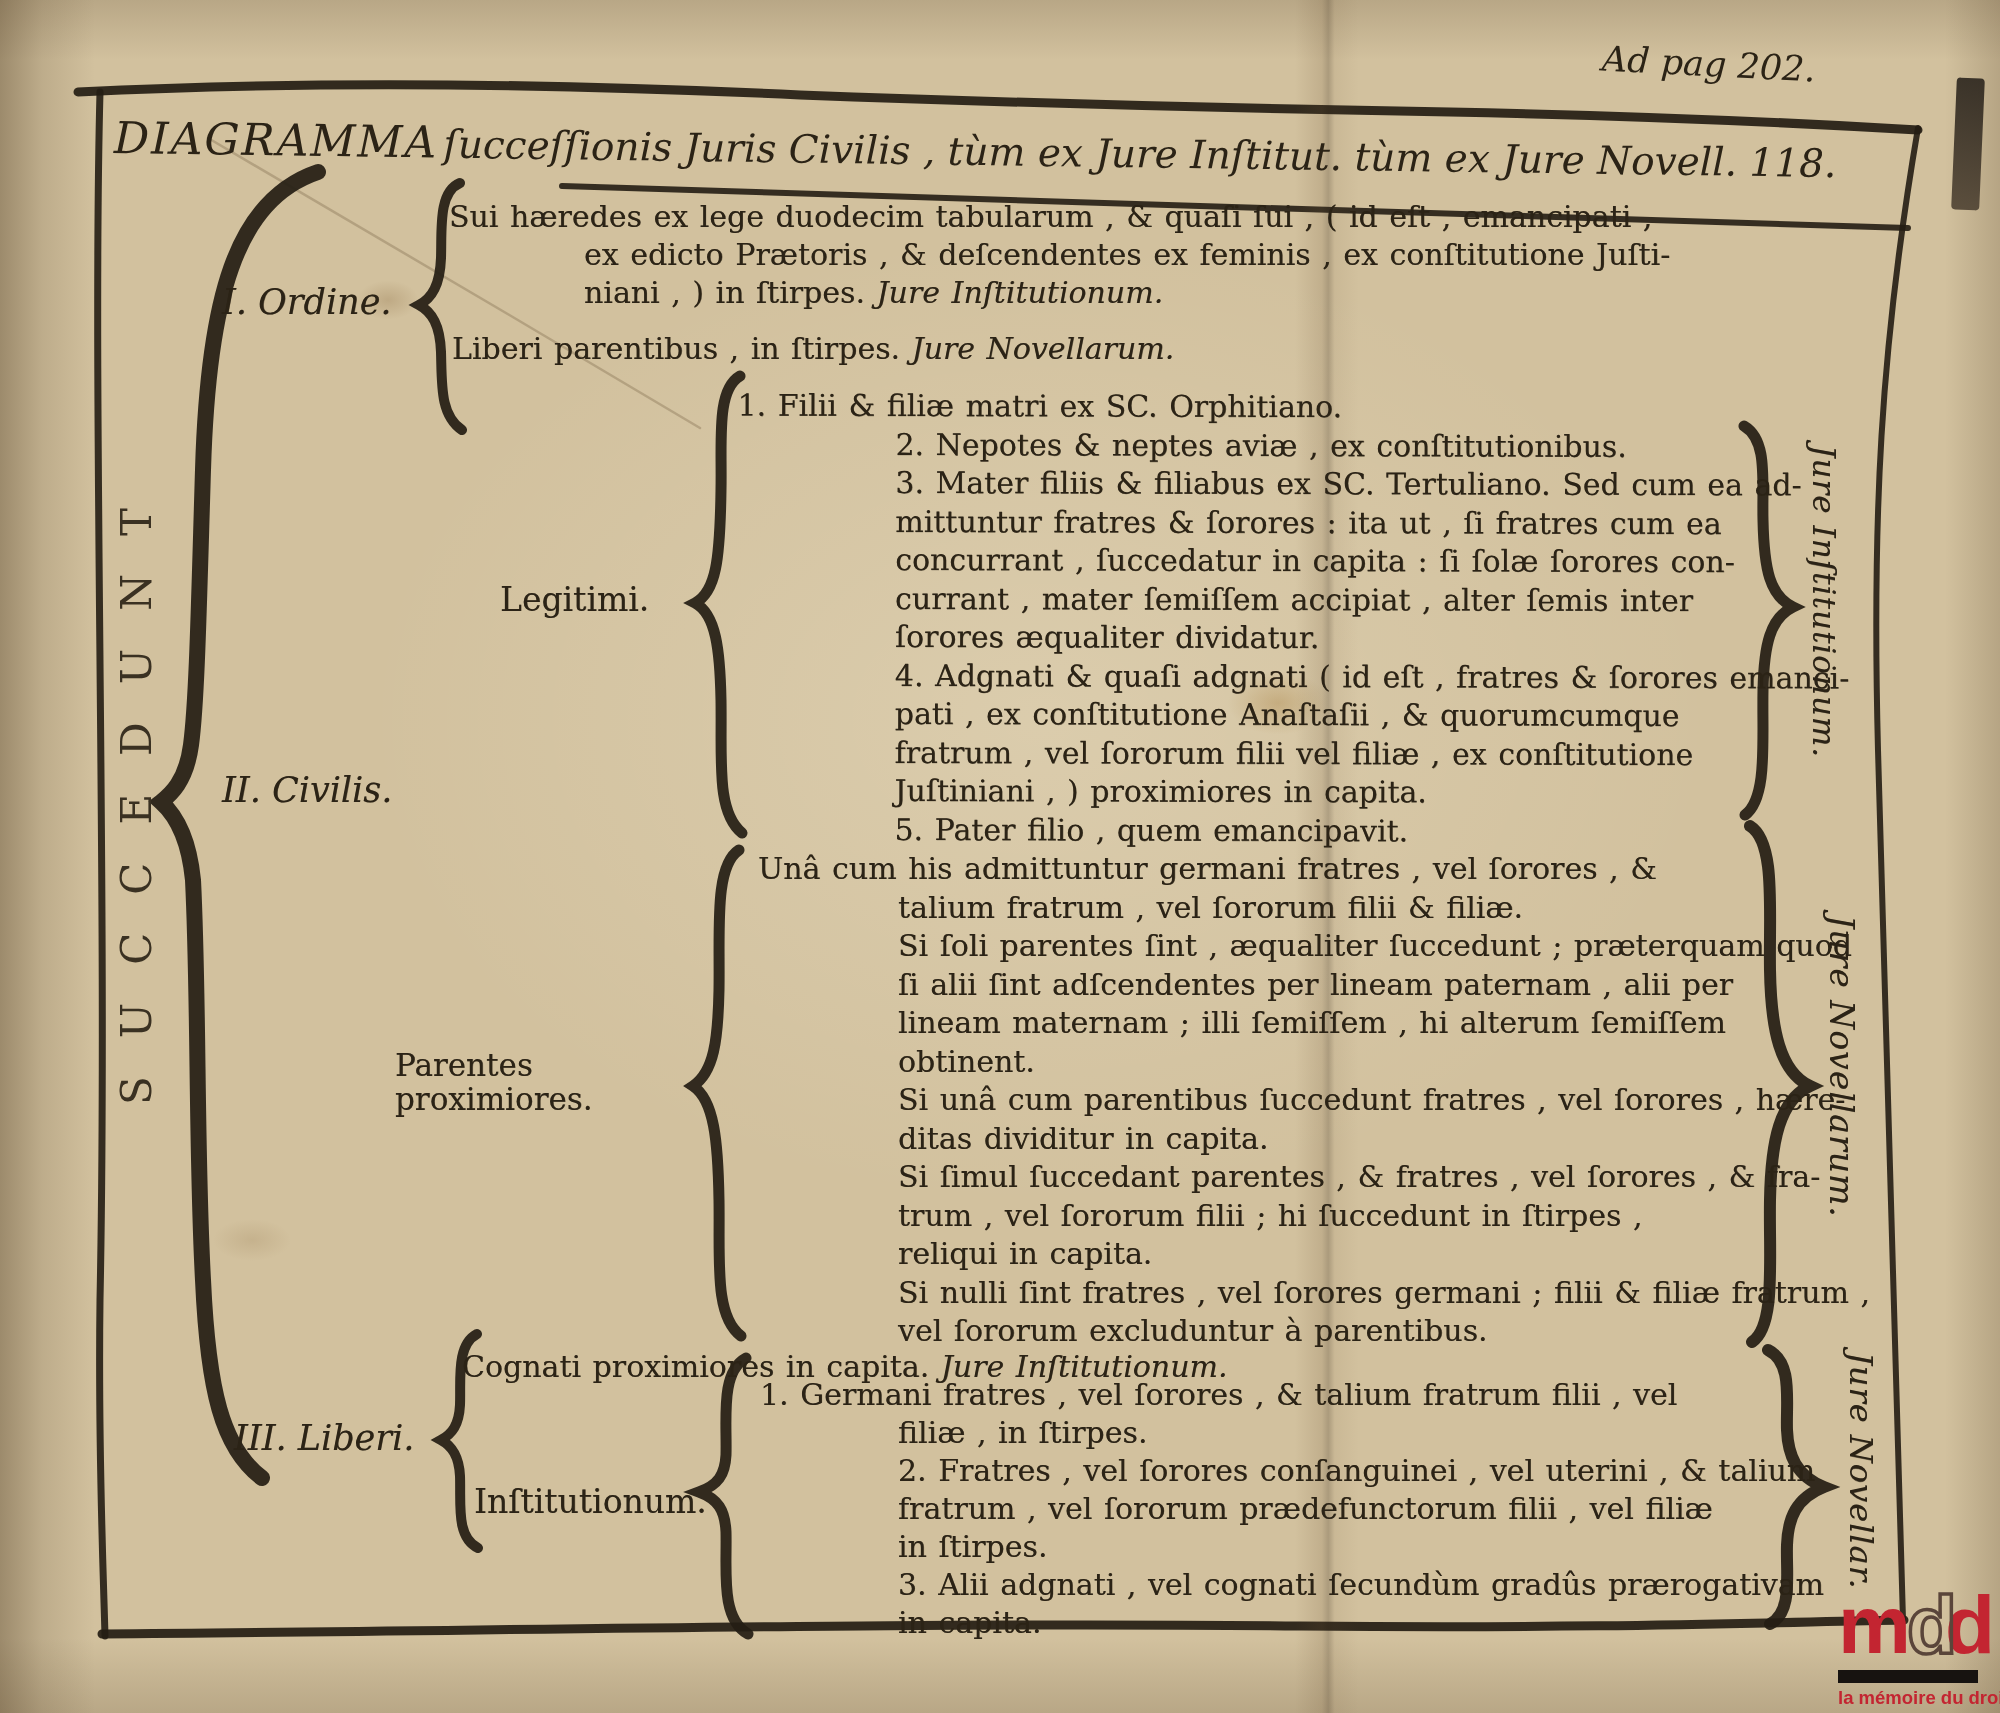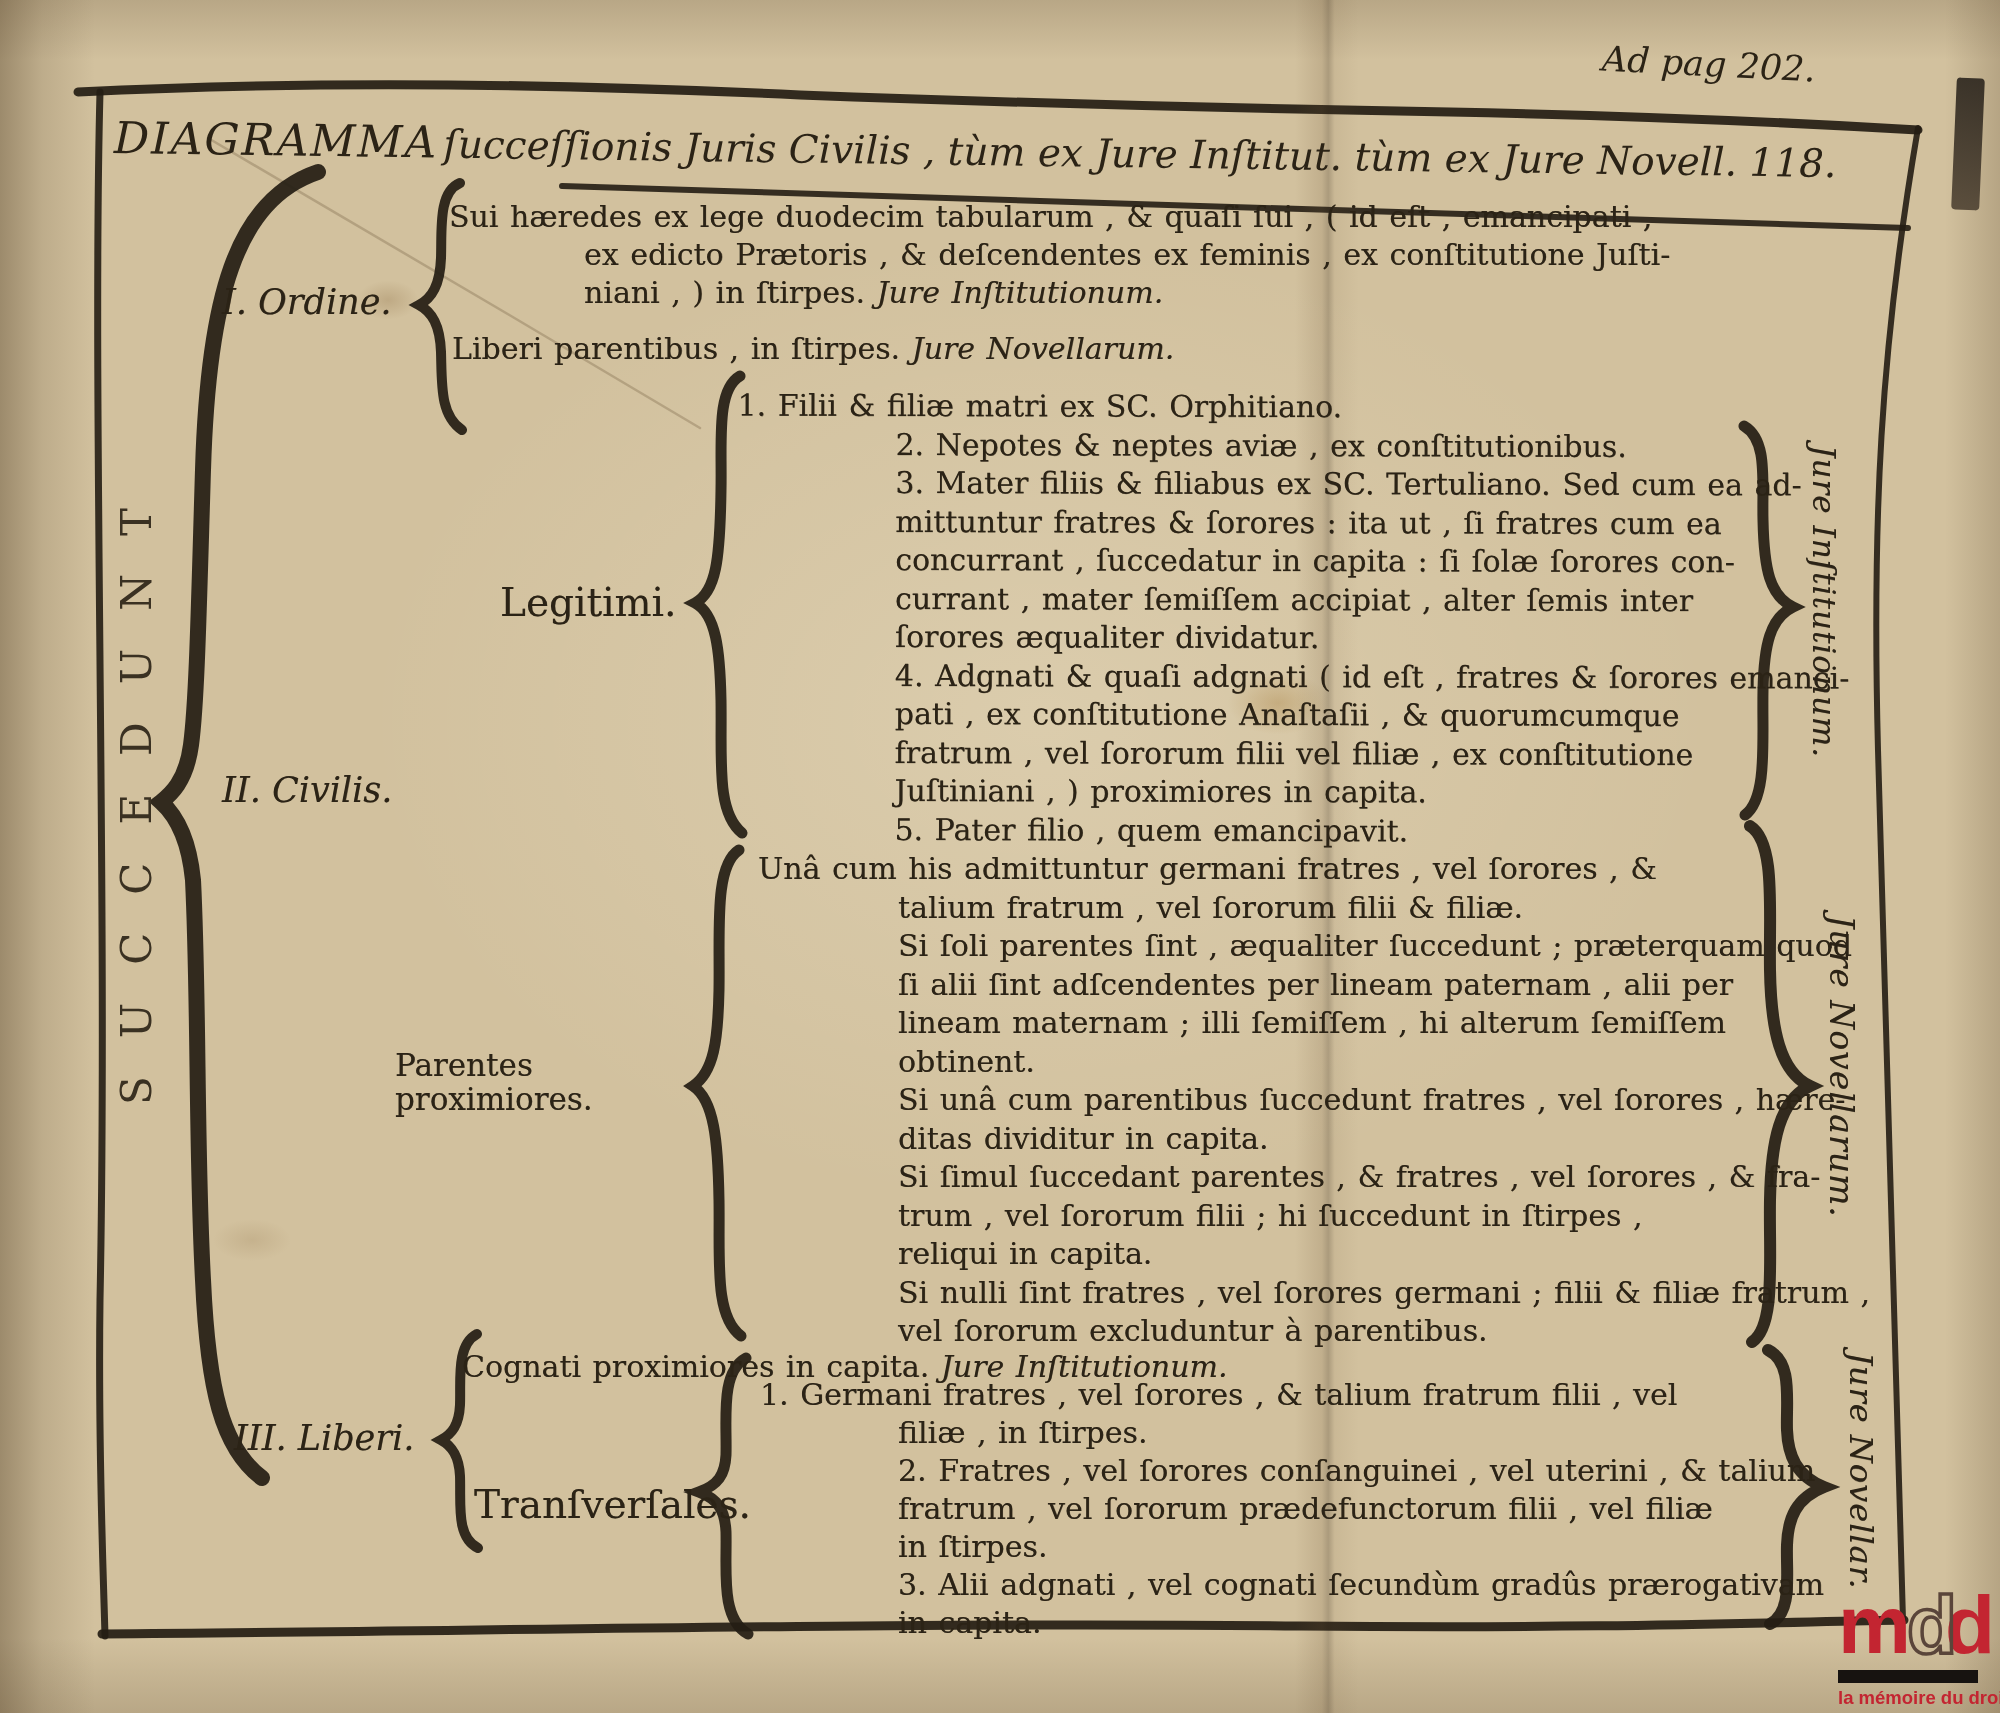--- a/index.html
+++ b/index.html
@@ -14,21 +14,21 @@
       linear-gradient(270deg, rgba(82,63,38,.22) 0px, rgba(82,63,38,0) 55px),
       linear-gradient(180deg, rgba(82,63,38,.20) 0px, rgba(82,63,38,0) 60px),
       linear-gradient(0deg, rgba(82,63,38,.20) 0px, rgba(82,63,38,0) 75px),
       #d2c19e;}
   .abs{position:absolute;}
   .body-text{font-size:30px;line-height:38.5px;white-space:nowrap;word-spacing:2px;
     text-shadow:.3px .3px .5px rgba(46,36,22,.55);}
   .hang{padding-left:158px;text-indent:-158px;}
   .it{font-style:italic;}
   .label-italic{font-style:italic;font-size:35px;white-space:nowrap;text-shadow:.3px .3px .5px rgba(46,36,22,.5);}
-  .label-roman{font-size:39px;white-space:nowrap;text-shadow:.3px .3px .5px rgba(46,36,22,.5);}
+  .label-roman{font-size:33px;white-space:nowrap;text-shadow:.3px .3px .5px rgba(46,36,22,.5);}
   .vert-down{writing-mode:vertical-rl;font-style:italic;white-space:nowrap;
     text-shadow:.3px .3px .5px rgba(46,36,22,.5);}
   .vert-up{writing-mode:vertical-rl;transform:rotate(180deg);white-space:nowrap;}
   #title-line{white-space:nowrap;transform:rotate(.8deg);transform-origin:0 50%;}
   #title-caps{font-style:italic;font-size:44px;letter-spacing:2px;}
   #title-rest{font-style:italic;font-size:39px;}
   .gutter{left:1295px;top:0;width:64px;height:1713px;
     background:linear-gradient(90deg, rgba(105,80,50,0) 0%, rgba(105,80,50,.16) 42%, rgba(60,45,28,.26) 52%, rgba(105,80,50,.08) 62%, rgba(105,80,50,0) 100%);}
   .edge-mark{left:1954px;top:78px;width:28px;height:132px;background:linear-gradient(180deg,#27211a,#4c4031);
     transform:rotate(2.5deg);border-radius:4px;opacity:.88;}
@@ -90,21 +90,21 @@
     <span>Parentes</span><br>
     <span>proximiores.</span>
   </div>
   <div class="abs body-text" style="left:758px;top:850px;padding-left:140px;text-indent:-140px;">Unâ cum his admittuntur germani fratres , vel ſorores , &amp;<br>talium fratrum , vel ſororum filii &amp; filiæ.<br>Si ſoli parentes ſint , æqualiter ſuccedunt ; præterquam quod<br>ſi alii ſint adſcendentes per lineam paternam , alii per<br>lineam maternam ; illi ſemiſſem , hi alterum ſemiſſem<br>obtinent.<br>Si unâ cum parentibus ſuccedunt fratres , vel ſorores , hære-<br>ditas dividitur in capita.<br>Si ſimul ſuccedant parentes , &amp; fratres , vel ſorores , &amp; fra-<br>trum , vel ſororum filii ; hi ſuccedunt in ſtirpes ,<br>reliqui in capita.<br>Si nulli ſint fratres , vel ſorores germani ; filii &amp; filiæ fratrum ,<br>vel ſororum excluduntur à parentibus.</div>
   <div class="abs vert-down" style="left:1822px;top:915px;height:310px;font-size:33px;letter-spacing:1px;">Jure Novellarum.</div>
 
   <div class="abs label-italic" style="left:234px;top:1418px;">III. Liberi.</div>
   <div class="abs body-text" style="left:462px;top:1348px;">
     <span>Cognati proximiores in capita. </span><span class="it">Jure Inſtitutionum.</span>
   </div>
-  <div class="abs label-roman" style="left:474px;top:1482px;">Tranſverſales.</div>
+  <div class="abs label-roman" style="left:474px;top:1482px;">Inſtitutionum.</div>
   <div class="abs body-text" style="left:760px;top:1376px;line-height:38px;padding-left:138px;text-indent:-138px;">1. Germani fratres , vel ſorores , &amp; talium fratrum filii , vel<br>filiæ , in ſtirpes.<br>2. Fratres , vel ſorores conſanguinei , vel uterini , &amp; talium<br>fratrum , vel ſororum prædefunctorum filii , vel filiæ<br>in ſtirpes.<br>3. Alii adgnati , vel cognati ſecundùm gradûs prærogativam<br>in capita.</div>
   <div class="abs vert-down" style="left:1842px;top:1352px;height:250px;font-size:32px;letter-spacing:1px;">Jure Novellar.</div>
 
   <div class="abs" style="left:1838px;top:1584px;">
     <div class="logo-letters">
       <span class="logo-red">m</span><span class="logo-outline">d</span><span class="logo-red">d</span>
     </div>
     <div class="logo-bar"></div>
     <div class="logo-tagline">la mémoire du droit</div>
   </div>

